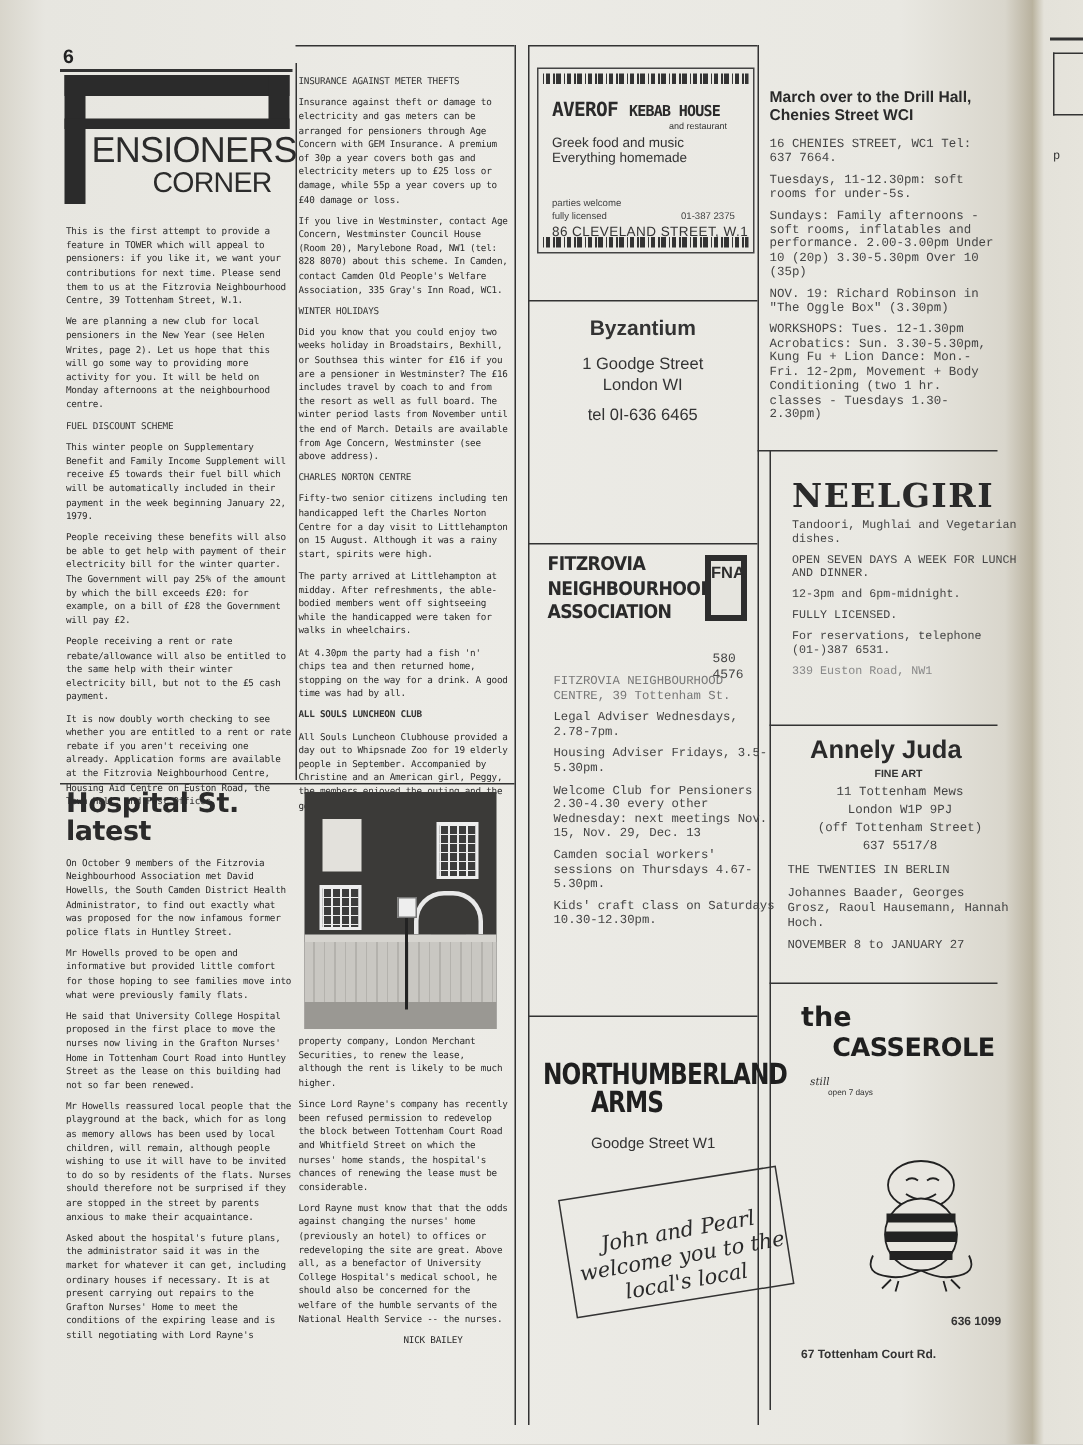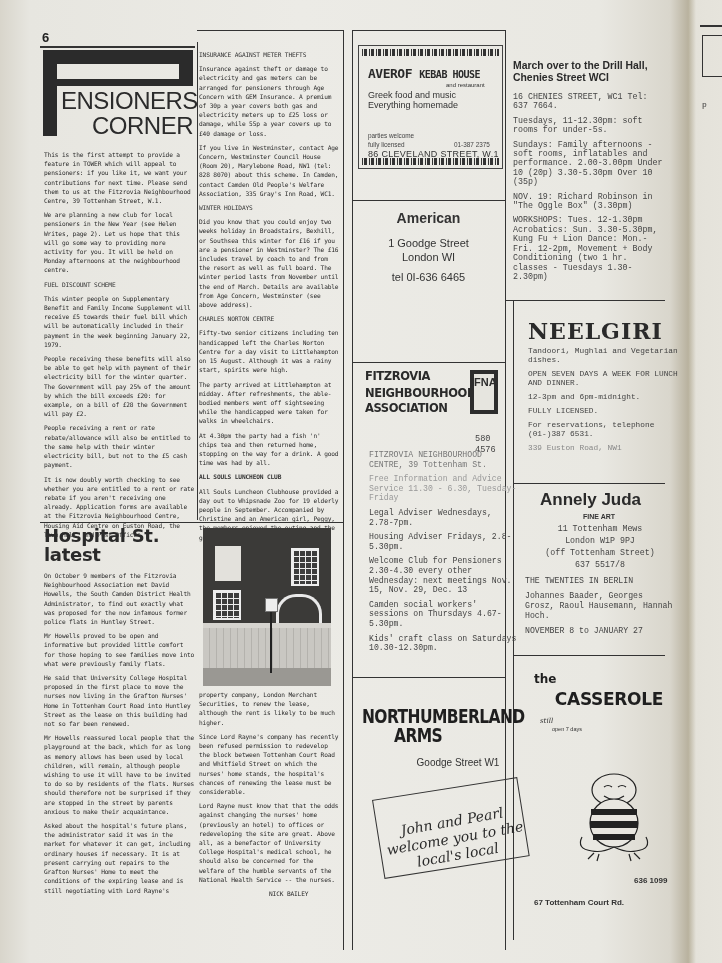--- a/index.html
+++ b/index.html
@@ -18,21 +18,21 @@
   .topline{position:absolute;left:40px;top:46px;width:155px;border-top:2px solid #333;}
   .vrule{position:absolute;border-left:1px solid #333;}
   .hrule{position:absolute;border-top:1px solid #333;}
   
   .ptitle{position:absolute;left:43px;top:50px;width:150px;height:86px;}
   .ptitle .bigP-stem{position:absolute;left:0;top:0;width:14px;height:86px;background:#2b2b2b;}
   .ptitle .bigP-top{position:absolute;left:0;top:0;width:150px;height:14px;background:#2b2b2b;}
   .ptitle .bigP-right{position:absolute;left:136px;top:0;width:14px;height:36px;background:#2b2b2b;}
   .ptitle .bigP-mid{position:absolute;left:0;top:29px;width:150px;height:7px;background:#2b2b2b;}
   .ptitle .w1{position:absolute;left:18px;top:37px;font-size:24px;letter-spacing:-0.5px;color:#2b2b2b;font-weight:normal;}
-  .ptitle .w2{position:absolute;right:0;top:62px;font-size:24px;letter-spacing:-0.5px;color:#2b2b2b;}
+  .ptitle .w2{position:absolute;right:12px;top:62px;font-size:19px;letter-spacing:-0.5px;color:#2b2b2b;}
   .col1{position:absolute;left:44px;top:150px;width:152px;}
   .col2{position:absolute;left:199px;top:45px;width:142px;}
   .huntley{position:absolute;left:44px;top:526px;width:152px;}
   .huntley h1{font-family:"DejaVu Sans",sans-serif;font-weight:900;font-size:18px;line-height:19px;margin:0 0 7px 0;color:#2a2a2a;letter-spacing:-0.3px;}
   .photo{position:absolute;left:203px;top:528px;width:128px;height:158px;background:#3b3a38;overflow:hidden;}
   .photo .wall{position:absolute;left:0;top:95px;width:128px;height:63px;background:#d6d4cf;}
   .photo .boards{position:absolute;left:0;top:100px;width:128px;height:58px;background:repeating-linear-gradient(90deg,#c9c7c2 0,#c9c7c2 6px,#b4b2ad 6px,#b4b2ad 7px);}
   .photo .win{position:absolute;border:2px solid #eee;background:repeating-linear-gradient(90deg,#eee 0 1px,transparent 1px 6px),repeating-linear-gradient(#eee 0 1px,transparent 1px 6px),#3d3d3d;}
   .photo .arch{position:absolute;left:73px;top:66px;width:40px;height:26px;border:3px solid #e9e9e9;border-bottom:none;border-radius:20px 20px 0 0;}
   .photo .sign{position:absolute;left:12px;top:18px;width:26px;height:35px;background:#e3e1dc;}
@@ -56,37 +56,37 @@
   .fna{position:absolute;left:365px;top:368px;width:148px;}
   .fna .nm{font-family:"DejaVu Sans",sans-serif;font-weight:bold;font-size:11.5px;line-height:14.5px;color:#2a2a2a;letter-spacing:-0.4px;transform:scaleY(1.1);transform-origin:top left;}
   .fna .logo{position:absolute;left:105px;top:2px;width:28px;height:44px;background:#2d2d2d;padding:4px;box-sizing:border-box;}
   .fna .logo span{display:block;width:100%;height:100%;background:#e6e5df;color:#2d2d2d;font-weight:bold;font-size:11px;text-align:center;line-height:10px;padding-top:3px;box-sizing:border-box;}
   .fna .phone{position:absolute;left:110px;top:66px;}
   .fna .body{position:absolute;left:4px;top:82px;width:148px;}
   .fna .body .typew{font-size:8.2px;line-height:9.6px;}
   .northum{position:absolute;left:362px;top:705px;width:160px;}
   .northum .t{font-family:"DejaVu Sans",sans-serif;font-weight:900;font-size:15.5px;line-height:19px;color:#1f1f1f;letter-spacing:-0.6px;transform:scaleY(1.25);transform-origin:top left;}
   .northum .t2{padding-left:32px;}
-  .northum .g{font-size:10px;color:#333;margin-top:14px;padding-left:32px;text-align:center;}
+  .northum .g{font-size:10px;color:#333;margin-top:14px;padding-left:32px;}
   .northum .note{position:absolute;left:10px;top:95px;width:145px;height:78px;border:1px solid #333;transform:rotate(-9deg);transform-origin:left top;}
   .northum .script{position:absolute;left:18px;top:108px;width:150px;font-family:"DejaVu Serif",serif;font-style:italic;font-size:14px;line-height:17px;color:#2a2a2a;transform:rotate(-10deg);text-align:center;}
   .drill{position:absolute;left:513px;top:60px;width:150px;}
   .drill .h{font-size:10.4px;line-height:11.5px;color:#2a2a2a;font-weight:bold;margin-bottom:9px;}
   .drill .typew{font-size:8.3px;line-height:9.4px;}
   .neel{position:absolute;left:528px;top:318px;width:150px;}
   .neel .n{font-family:"DejaVu Serif",serif;font-weight:bold;font-size:22px;letter-spacing:1px;color:#2a2a2a;margin-bottom:3px;}
   .neel .typew{font-size:7.8px;line-height:9px;}
   .neel .addr{color:#888;}
   .juda{position:absolute;left:525px;top:490px;width:150px;}
   .juda .n{font-weight:bold;font-size:17px;color:#2a2a2a;padding-left:15px;}
   .juda .f{font-weight:bold;font-size:7px;color:#333;padding-left:58px;margin:3px 0 3px;}
   .juda .c{font-family:"Liberation Mono",monospace;font-size:8.3px;line-height:12px;color:#444;text-align:center;}
   .juda .typew{font-size:8.2px;line-height:10px;}
   .cass{position:absolute;left:534px;top:670px;width:150px;}
-  .cass .a{font-family:"DejaVu Sans",sans-serif;font-weight:900;font-size:12px;line-height:18px;color:#1f1f1f;}
+  .cass .a{font-family:"DejaVu Sans",sans-serif;font-weight:900;font-size:18px;line-height:18px;color:#1f1f1f;}
   .cass .b{font-family:"DejaVu Sans",sans-serif;font-weight:900;font-size:17px;line-height:22px;color:#1f1f1f;letter-spacing:-0.3px;text-align:center;}
   .cass .still{position:absolute;left:6px;top:47px;font-family:"DejaVu Serif",serif;font-style:italic;font-size:7px;color:#333;}
   .cass .open{position:absolute;left:18px;top:56px;font-size:5.5px;color:#333;}
   .cass .frog{position:absolute;left:30px;top:95px;width:100px;height:100px;}
   .cass .ph{position:absolute;left:100px;top:206px;font-weight:bold;font-size:8px;color:#333;}
   .cass .ad{position:absolute;left:0;top:228px;font-weight:bold;font-size:8px;color:#333;}
 </style>
 </head>
 <body>
 
@@ -186,41 +186,40 @@
     <div class="small">
         <div>parties welcome</div>
         <div>fully licensed</div>
       </div>
     <div class="tel">01-387 2375</div>
     <div class="addr">86 CLEVELAND STREET, W.1</div>
     <div class="greek" style="position:absolute;bottom:0;left:0;right:0;"></div>
   </div>
 
   <div class="byz">
-    <div class="n">American</div>
+    <div class="n">Byzantium</div>
     <div class="l">1 Goodge Street</div>
     <div class="l">London WI</div>
     <div class="l" style="margin-top:6px;">tel 0I-636 6465</div>
   </div>
 
   <div class="fna">
     <div class="nm">
       <div>FITZROVIA</div>
       <div>NEIGHBOURHOOD</div>
       <div>ASSOCIATION</div>
     </div>
     <div class="logo">
         <span>FNA</span>
       </div>
     <div class="phone typew">580 4576</div>
     <div class="body">
       <p class="typew" style="color:#777;">FITZROVIA NEIGHBOURHOOD CENTRE, 39 Tottenham St.</p>
-      <p class="typew" style="color:#999;">Free Information and Advice Service 11.30 - 6.30, Tuesday-Friday</p>
       <p class="typew">Legal Adviser Wednesdays, 2.78-7pm.</p>
-      <p class="typew">Housing Adviser Fridays, 2.8-5.30pm.</p>
+      <p class="typew">Housing Adviser Fridays, 3.5-5.30pm.</p>
       <p class="typew">Welcome Club for Pensioners 2.30-4.30 every other Wednesday: next meetings Nov. 15, Nov. 29, Dec. 13</p>
       <p class="typew">Camden social workers' sessions on Thursdays 4.67-5.30pm.</p>
       <p class="typew">Kids' craft class on Saturdays 10.30-12.30pm.</p>
     </div>
   </div>
 
   <div class="northum">
     <div class="t">NORTHUMBERLAND</div>
     <div class="t t2">ARMS</div>
     <div class="g">Goodge Street W1</div>

